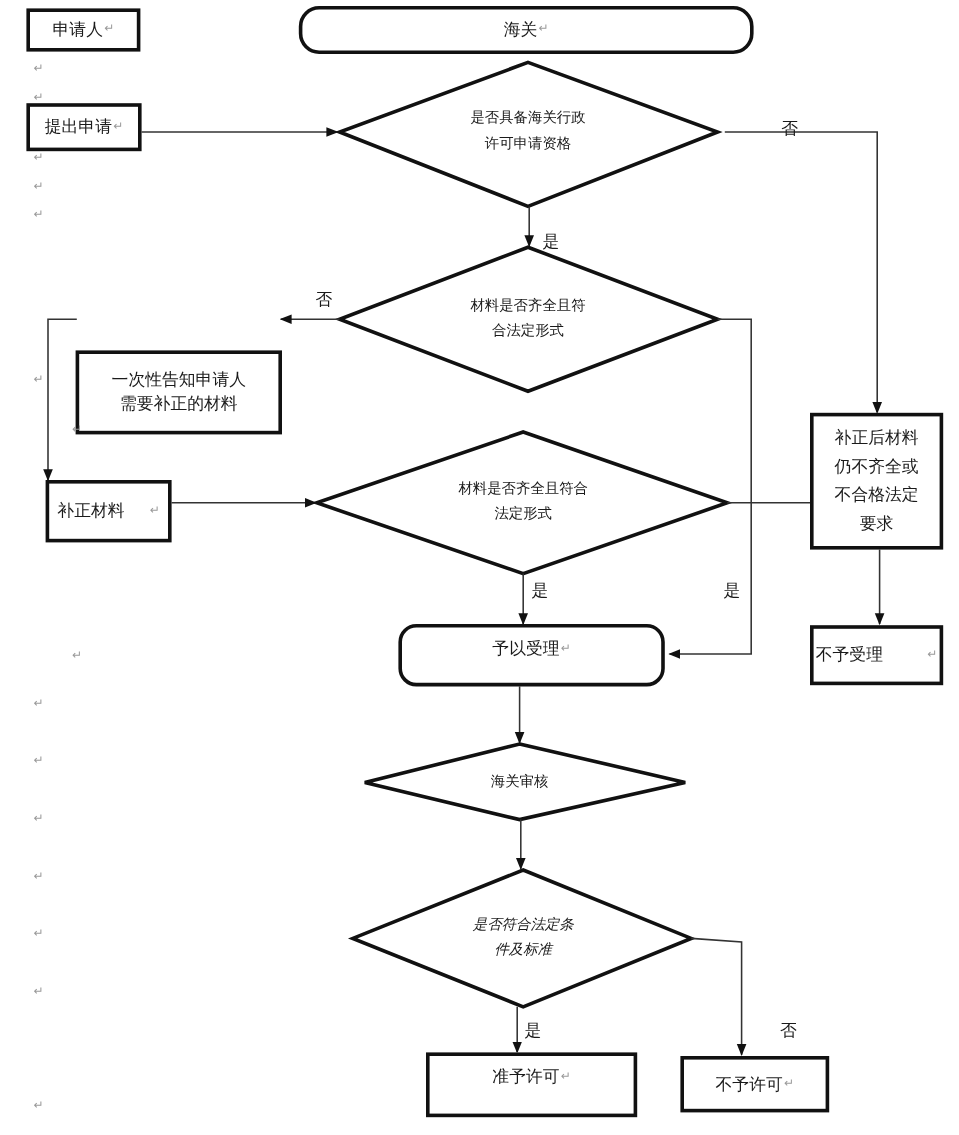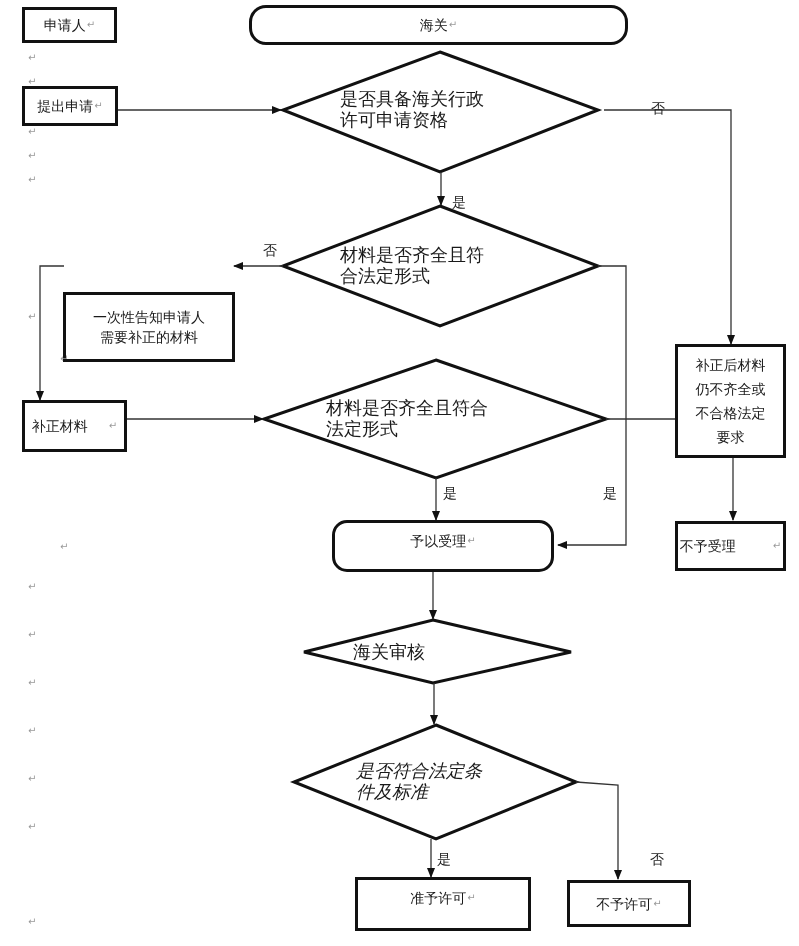--- a/index.html
+++ b/index.html
@@ -3,21 +3,21 @@
 <meta charset="utf-8">
 <style>
   html, body { margin: 0; padding: 0; background: #ffffff; }
   body { width: 799px; height: 946px; position: relative; overflow: hidden;
          font-family: "DejaVu Sans", "Liberation Sans", sans-serif; color: #1a1a1a; }
   #canvas { position: absolute; left: 0; top: 0; }
   .box { position: absolute; border: 3px solid #111; background: #fff; box-sizing: border-box;
          display: flex; align-items: center; justify-content: center; text-align: center;
          font-size: 14px; line-height: 20px; }
   .box.top { align-items: flex-start; padding-top: 8px; }
-  .dtext { position: absolute; text-align: left; font-size: 18px; line-height: 21px; }
+  .dtext { position: absolute; text-align: center; font-size: 12px; line-height: 21px; }
   .lbl { position: absolute; font-size: 14px; line-height: 16px; }
   .pm { color: #9a9a9a; font-size: 10px; margin-left: 1px; }
   .para { position: absolute; color: #9a9a9a; font-size: 10px; }
   .wrap { white-space: pre-line; }
 </style>
 </head>
 <body>
 
 <svg id="canvas" width="799" height="946" viewBox="0 0 799 946">
   <defs>
@@ -58,21 +58,21 @@
 </div>
 
 <div class="box" style="left:22px;top:86px;width:96px;height:40px;">
   <span>提出申请</span>
     <span class="pm">↵</span>
 </div>
 <div class="box" style="left:63px;top:244px;width:172px;height:70px;margin-top:48px;">
   <span class="wrap">一次性告知申请人
 需要补正的材料</span>
 </div>
-<div class="box" style="left:22px;top:400px;width:105px;height:52px;gap:20px;">
+<div class="box" style="left:38px;top:400px;width:105px;height:52px;gap:20px;">
   <span>补正材料</span>
     <span class="pm">↵</span>
 </div>
 <div class="box" style="left:675px;top:344px;width:111px;height:114px;line-height:24px;">
   <span class="wrap">补正后材料
 仍不齐全或
 不合格法定
 要求</span>
 </div>
 <div class="box top" style="left:332px;top:520px;width:222px;height:52px;border-radius:15px;">

